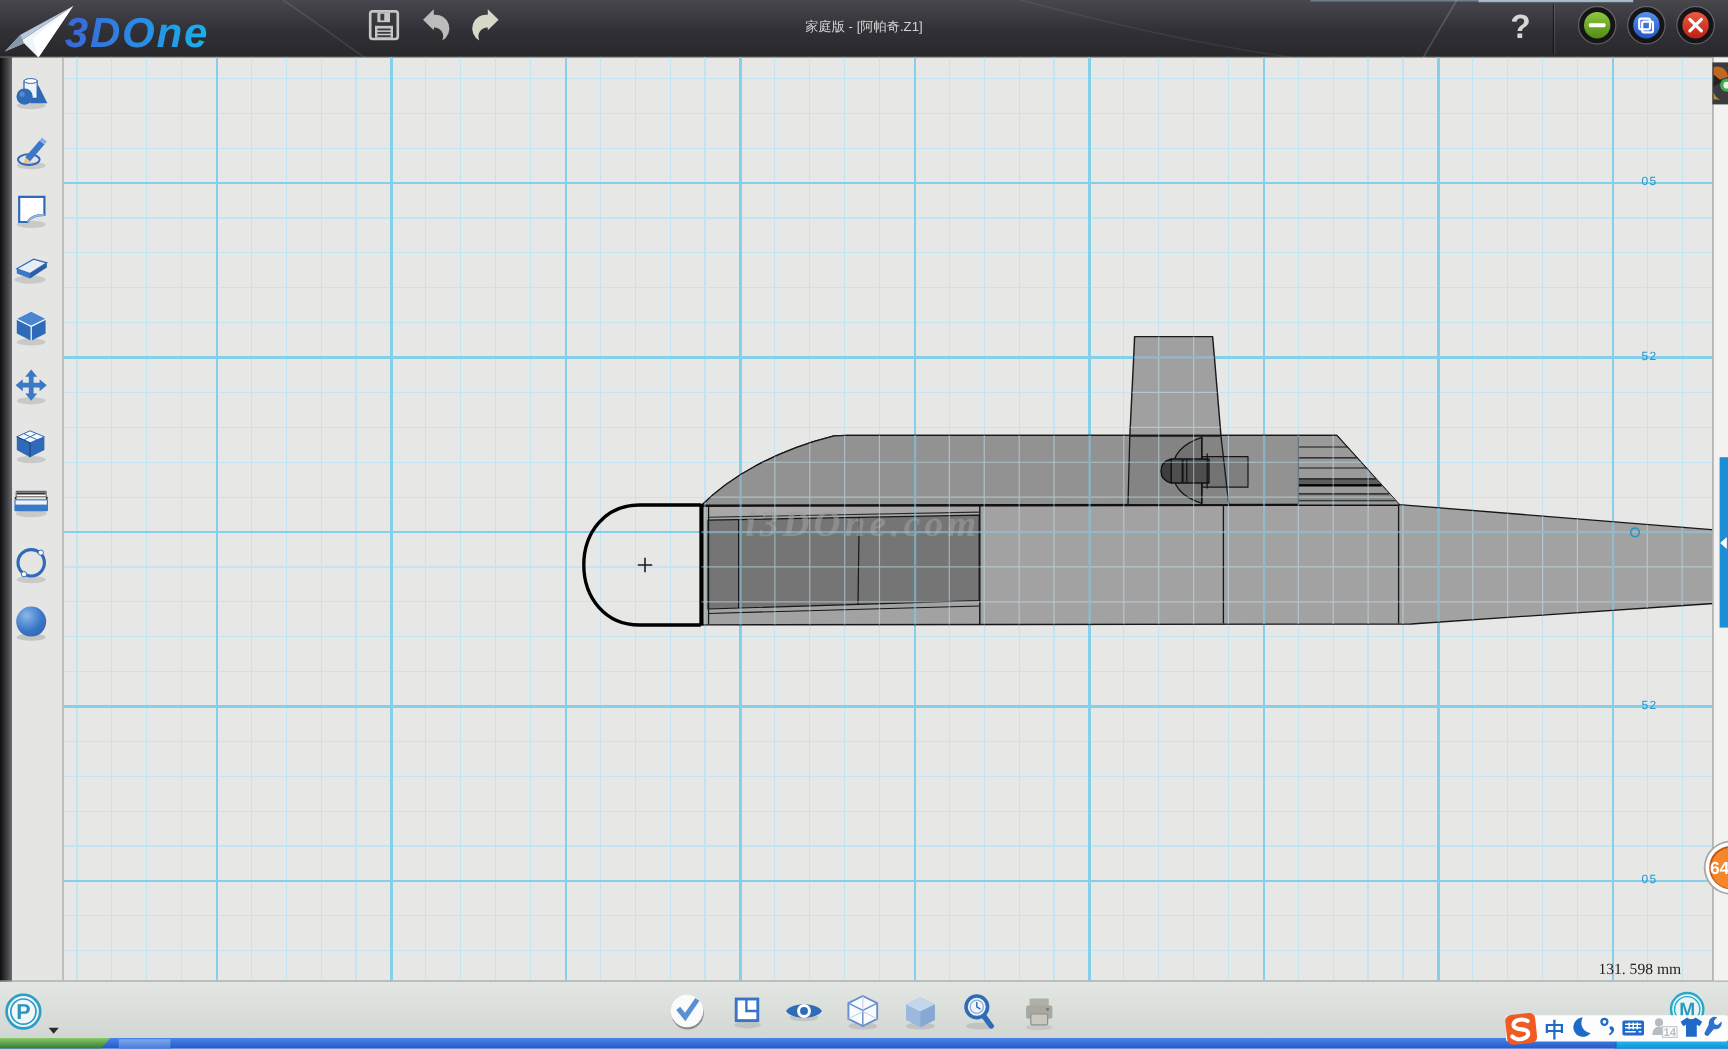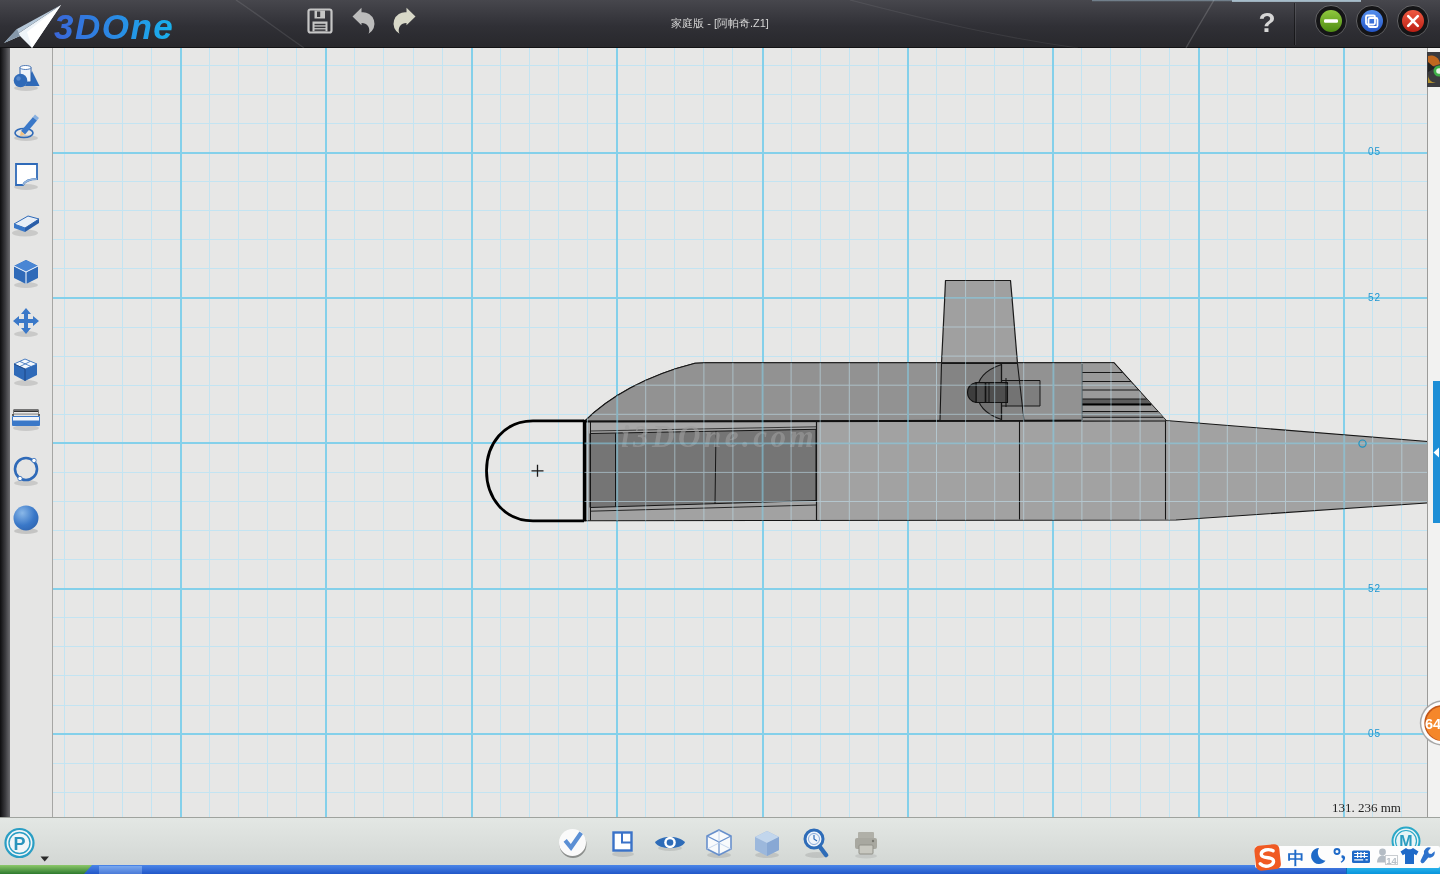--- a/index.html
+++ b/index.html
@@ -30,21 +30,21 @@
 <div id="canvas"></div>
 <div id="leftstrip"></div>
 <div id="toolbar"></div>
 <div id="rightstrip"></div>
 <div id="bottombar"></div>
 <div id="taskstrip"></div>
 <div id="taskgreen"></div>
 <div id="taskcyan"></div>
 <div id="tasktab"></div>
 <div class="ttl">家庭版 - [阿帕奇.Z1]</div>
-<div id="mmtext">131. 236 mm</div>
+<div id="mmtext">131. 598 mm</div>
 <div class="glabel" style="left:1358px;top:146px;">05</div>
 <div class="glabel" style="left:1358px;top:291.5px;">52</div>
 <div class="glabel" style="left:1358px;top:582.5px;">52</div>
 <div class="glabel" style="left:1358px;top:728px;">05</div>
 <svg id="overlay" viewBox="0 0 1440 874">
 <defs>
 <linearGradient id="gBtn" x1="0" y1="0" x2="0" y2="1">
         <stop offset="0" stop-color="#8fc83e"></stop>
         <stop offset="1" stop-color="#4f8c12"></stop>
       </linearGradient>

